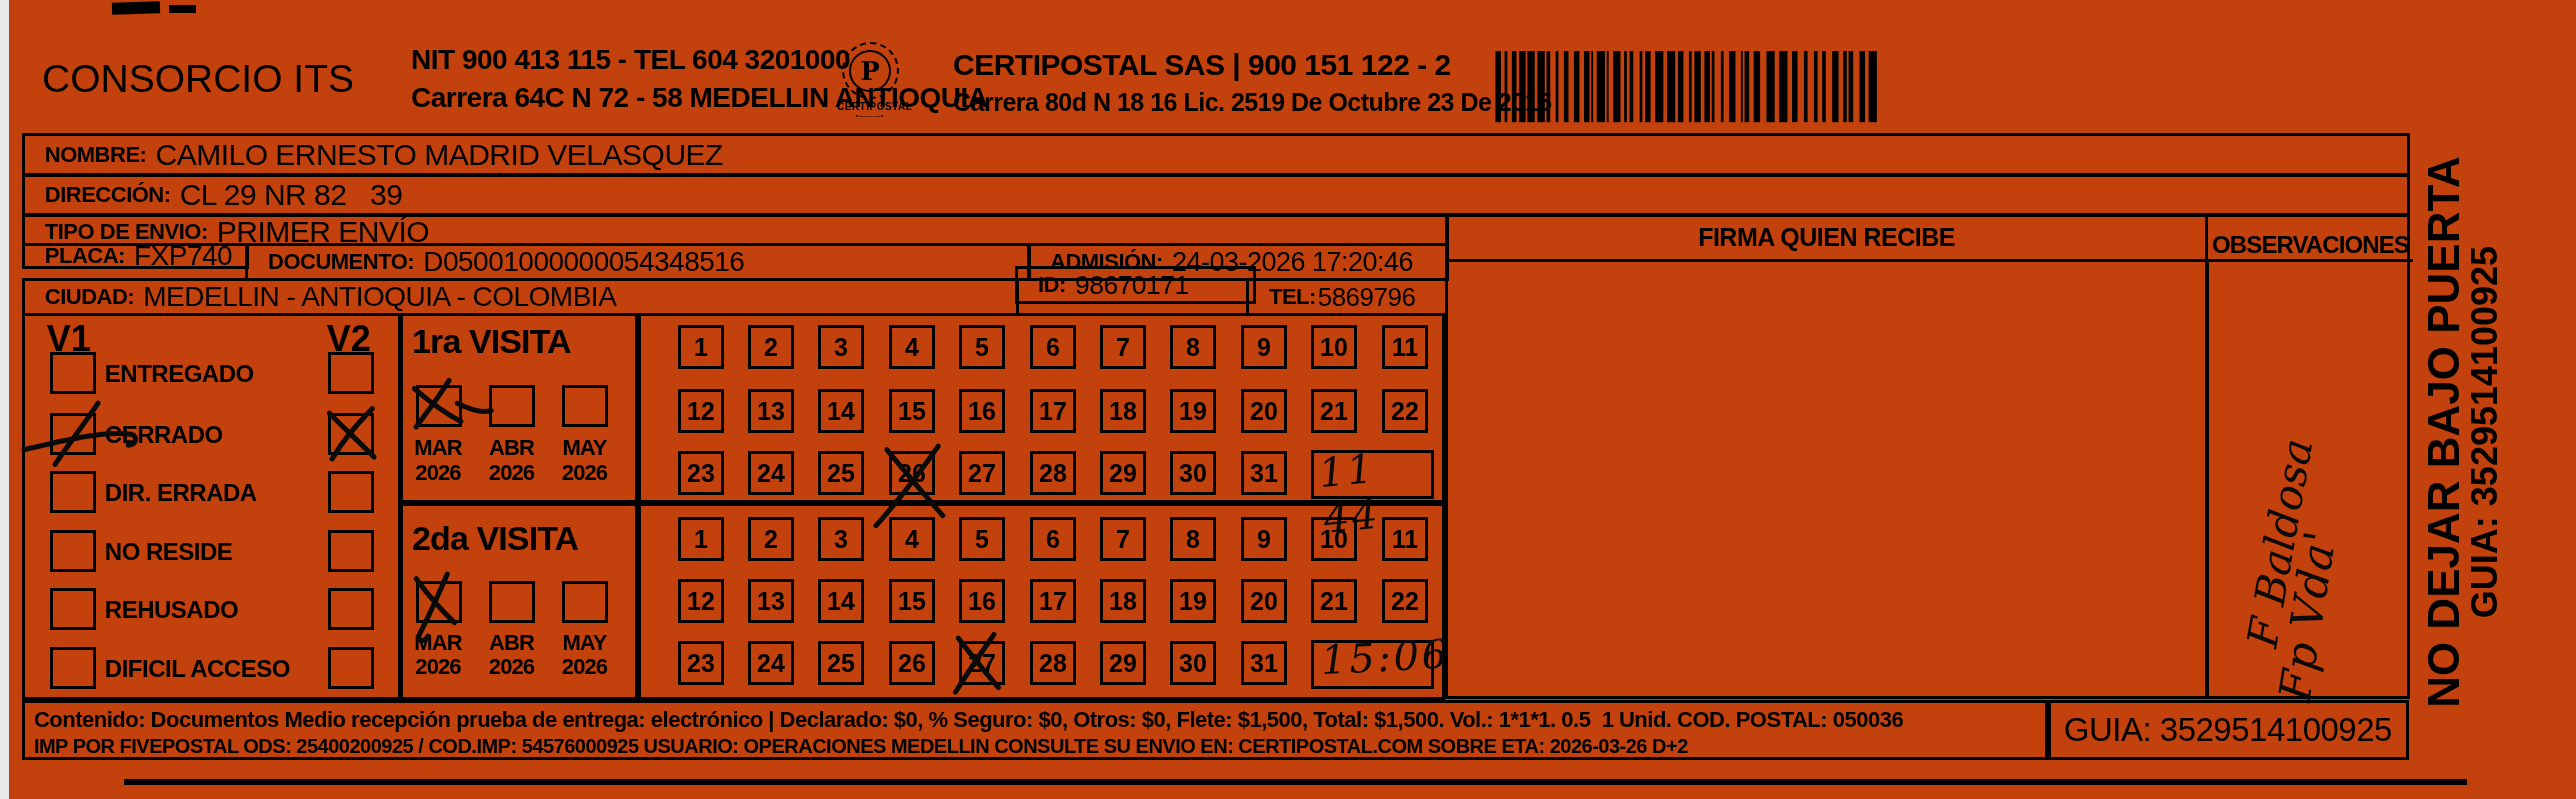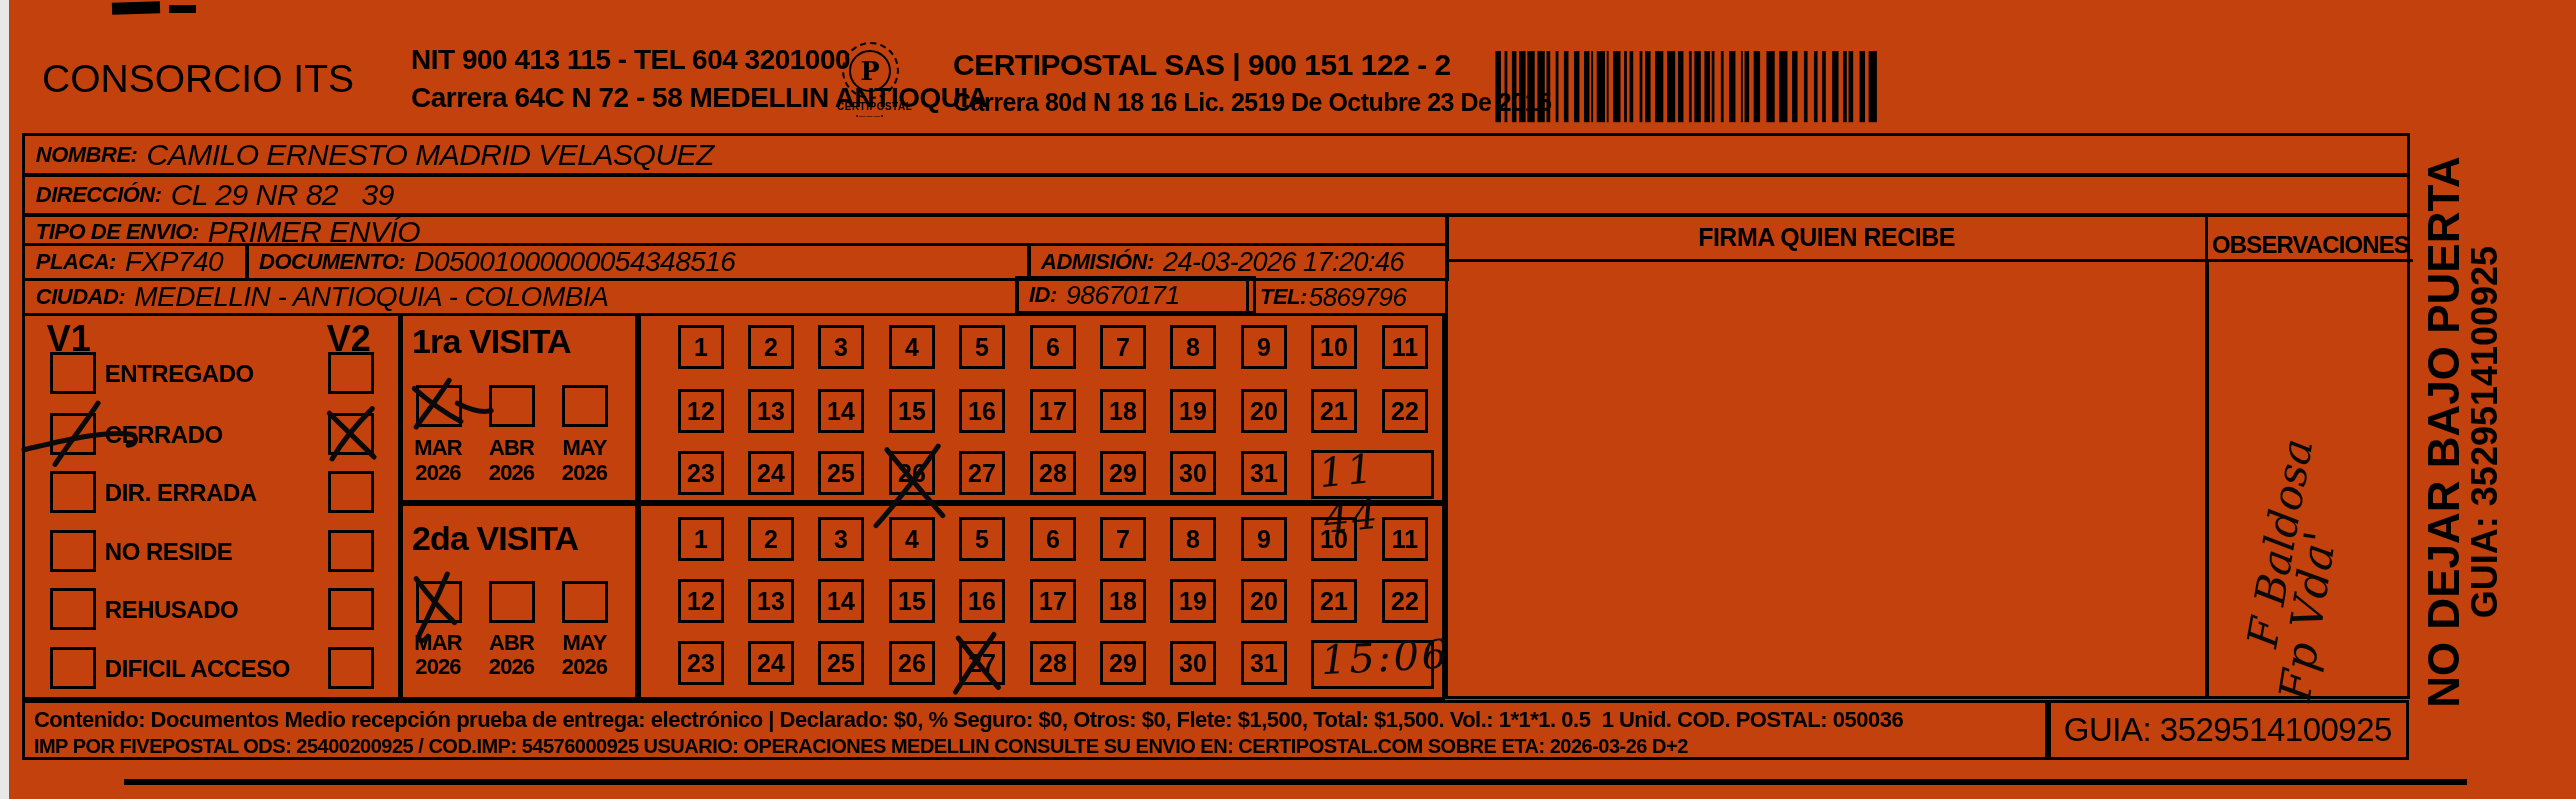--- a/index.html
+++ b/index.html
@@ -1,20 +1,20 @@
 <!DOCTYPE html>
 <html style="font-size:14.6px"><head>
 <meta charset="utf-8">
 <style>
   html,body{margin:0;padding:0;background:#e8e8e8;}
   .page{position:relative;width:2576px;height:799px;background:#c2410c;overflow:hidden;
         font-family:"Liberation Sans",sans-serif;color:#000;margin-left:9px;}
   .abs{position:absolute;box-sizing:border-box;}
   .box{position:absolute;box-sizing:border-box;border:3.7px solid #000;background:transparent;}
-  .cell{display:flex;align-items:center;padding-left:11px;gap:9.1px;white-space:pre;font-style:italic;}
+  .cell{display:flex;align-items:center;padding-left:20px;gap:9.1px;white-space:pre;}
   .lbl{font-weight:700;font-size:22px;letter-spacing:-0.5px;}
   .val{font-size:30px;font-weight:400;letter-spacing:-0.5px;}
   .cb{position:absolute;box-sizing:border-box;width:46px;height:42px;border:3.7px solid #000;}
   .daycell{position:absolute;box-sizing:border-box;width:46px;height:44px;border:3.7px solid #000;
            display:flex;align-items:center;justify-content:center;font-size:25px;font-weight:700;}
   .optlabel{position:absolute;font-weight:700;font-size:24px;letter-spacing:-0.5px;}
   .vtitle{position:absolute;font-weight:700;font-size:34px;letter-spacing:-0.9px;}
   .mlabel{position:absolute;width:59px;text-align:center;font-weight:700;font-size:22px;letter-spacing:-0.9px;}
   .hand{font-family:"DejaVu Serif",serif;font-style:italic;color:#0a0a0a;}
   .handtime{position:absolute;font-size:40px;font-weight:500;letter-spacing:2.7px;}
@@ -100,38 +100,38 @@
   </div>
   <div class="box cell" style="left:12.8px;top:173px;width:2388px;height:44px;">
     <span class="lbl">DIRECCIÓN:</span>
     <span class="val">CL 29 NR 82   39</span>
   </div>
   <div class="box cell" style="left:12.8px;top:213px;width:1427px;height:34px;border-bottom:none;">
     <span class="lbl">TIPO DE ENVIO:</span>
     <span class="val">PRIMER ENVÍO</span>
   </div>
 
-  <div class="box cell" style="left:12.8px;top:243px;width:227px;height:38px;">
+  <div class="box cell" style="left:12.8px;top:243px;width:227px;height:26px;">
     <span class="lbl">PLACA:</span>
     <span class="val" style="font-size:28px;">FXP740</span>
   </div>
   <div class="box cell" style="left:236px;top:243px;width:786px;height:38px;">
     <span class="lbl">DOCUMENTO:</span>
     <span class="val" style="font-size:28px;">D05001000000054348516</span>
   </div>
   <div class="box cell" style="left:1018px;top:243px;width:422px;height:38px;">
     <span class="lbl">ADMISIÓN:</span>
     <span class="val" style="font-size:27px;">24-03-2026 17:20:46</span>
   </div>
 
   <div class="box cell" style="left:12.8px;top:278px;width:997px;height:38px;">
     <span class="lbl">CIUDAD:</span>
     <span class="val" style="font-size:28px;">MEDELLIN - ANTIOQUIA - COLOMBIA</span>
   </div>
-  <div class="box cell" style="left:1006px;top:276px;width:241px;height:38px;">
+  <div class="box cell" style="left:1006px;top:266px;width:241px;height:38px;">
     <span class="lbl">ID:</span>
     <span class="val" style="font-size:26.5px;">98670171</span>
   </div>
   <div class="box cell" style="left:1237px;top:278px;width:202px;height:38px;gap:1.8px;">
     <span class="lbl">TEL:</span>
     <span class="val" style="font-size:26px;">5869796</span>
   </div>
 
   <div class="box" id="status-panel" style="left:12.8px;top:313px;width:379px;height:387px;">
     <div class="abs" style="left:22px;top:1.8px;font-size:36px;font-weight:700;">V1</div>

